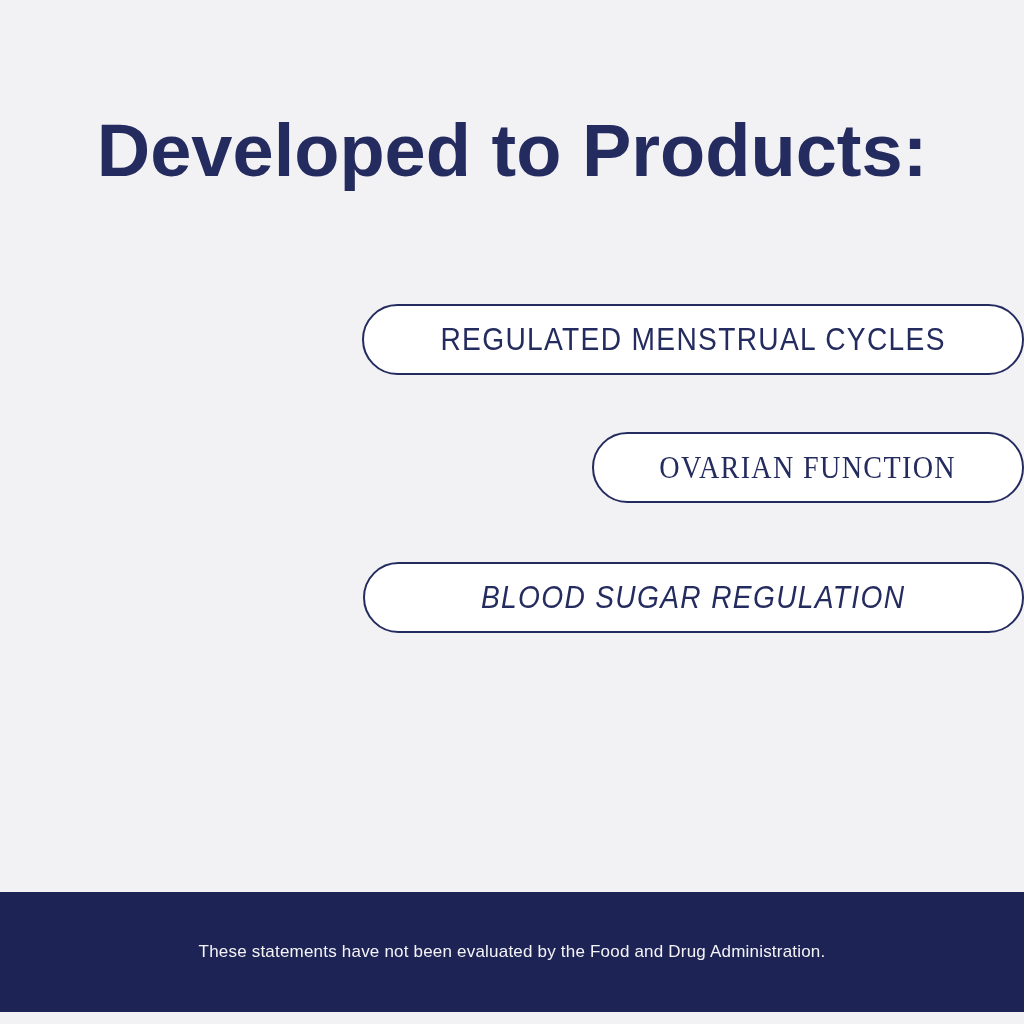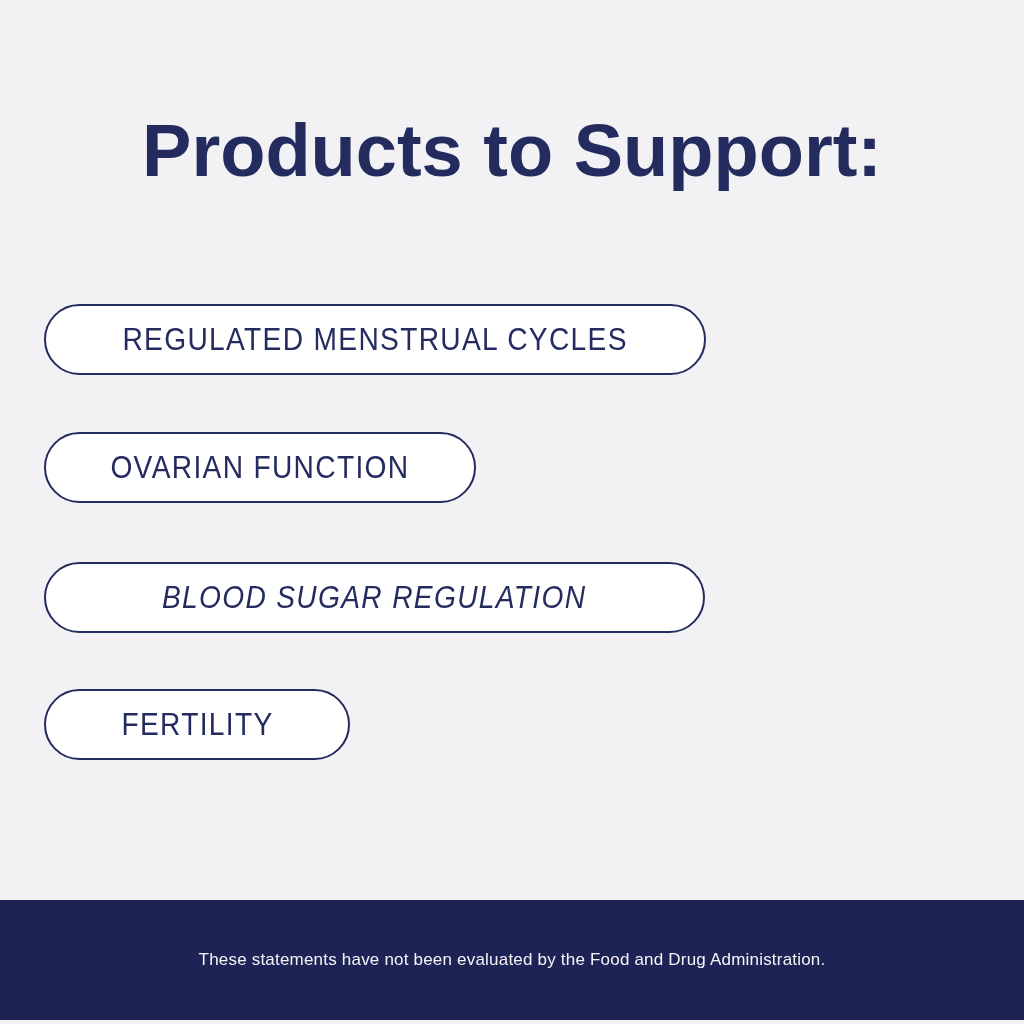--- a/index.html
+++ b/index.html
@@ -37,27 +37,26 @@
   .pill-rows {
     position: absolute;
     top: 304px;
     left: 0;
     width: 100%;
     display: flex;
     flex-direction: column;
   }
   .row {
     display: flex;
-    justify-content: flex-start;
+    justify-content: flex-end;
     align-items: center;
     gap: 29px;
-    margin-left: 44px;
   }
   .row-1 { margin-bottom: 57px; }
-  .row-2 { margin-bottom: 59px; }
+  .row-2 { margin-bottom: 59px; font-family: Liberation Serif, serif; }
   .row-3 { margin-bottom: 56px; font-style: italic; }
   .pill {
     height: 71px;
     background: var(--pill-bg);
     border: 2px solid var(--navy);
     border-radius: 40px;
     display: flex;
     align-items: center;
     justify-content: center;
   }
@@ -65,21 +64,21 @@
     color: var(--navy);
     font-size: 32px;
     font-weight: 400;
     letter-spacing: 1.5px;
     white-space: nowrap;
     transform: scaleX(0.88);
   }
   .footer {
     position: absolute;
     left: 0;
-    bottom: 4px;
+    bottom: 12px;
     width: 100%;
     height: 120px;
     background: var(--footer-bg);
     display: flex;
     flex-direction: column;
     justify-content: center;
     align-items: center;
     gap: 5px;
   }
   .footer p {
@@ -88,21 +87,21 @@
     line-height: 20px;
     text-align: center;
     letter-spacing: 0.2px;
   }
 </style>
 </head>
 <body>
 
 <div class="canvas">
 
-  <h1 class="headline">Products to Support:</h1>
+  <h1 class="headline">Developed to Products:</h1>
 
   <div class="pill-rows">
 
     <div class="row row-1">
       <div class="pill" style="width:662px">
         <span class="pill-label">REGULATED MENSTRUAL CYCLES</span>
       </div>
     </div>
 
     <div class="row row-2">
@@ -111,23 +110,20 @@
       </div>
     </div>
 
     <div class="row row-3">
       <div class="pill" style="width:661px">
         <span class="pill-label">BLOOD SUGAR REGULATION</span>
       </div>
     </div>
 
     <div class="row row-4">
-      <div class="pill" style="width:306px">
-        <span class="pill-label">FERTILITY</span>
-      </div>
     </div>
 
   </div>
 
   <footer class="footer">
     <p>These statements have not been evaluated by the Food and Drug Administration.</p>
   </footer>
 
 </div>
 

